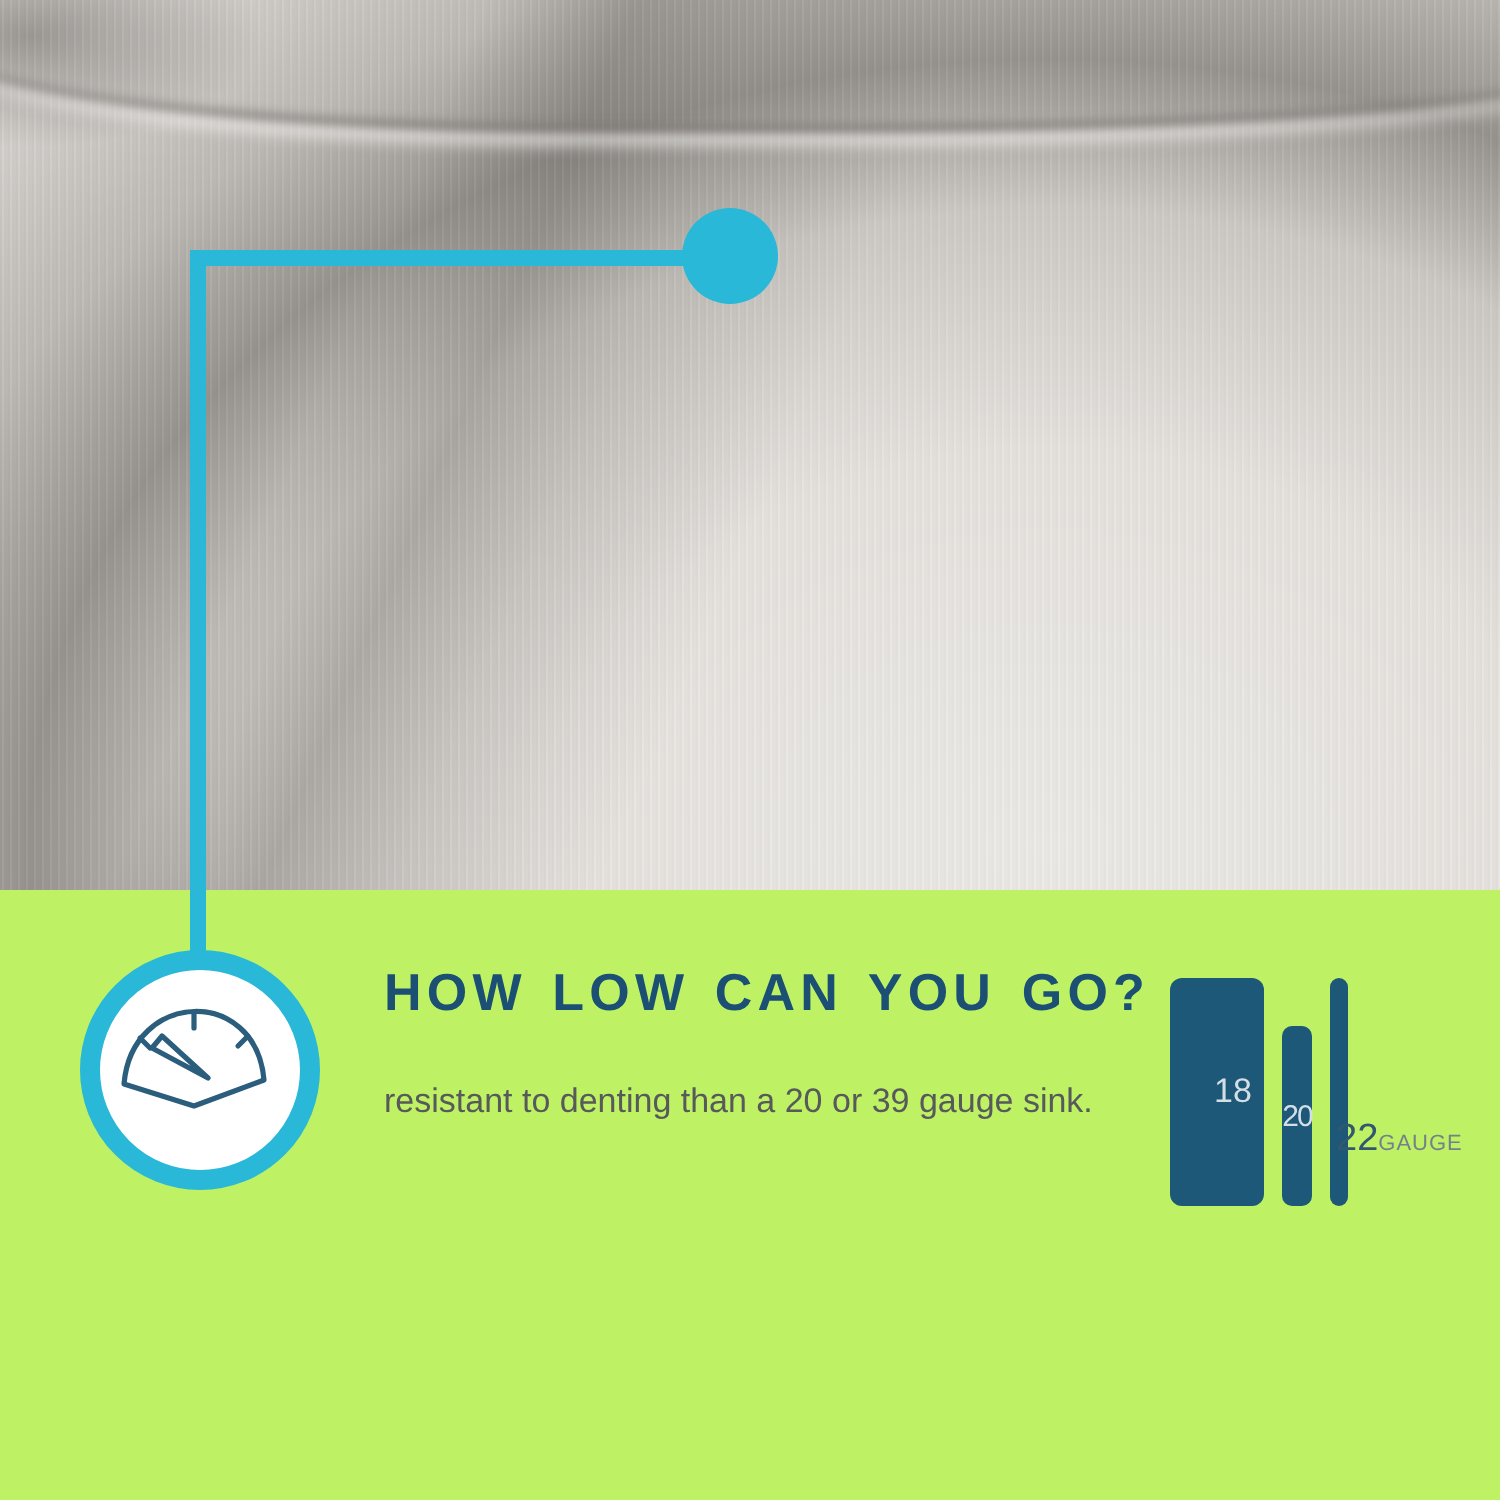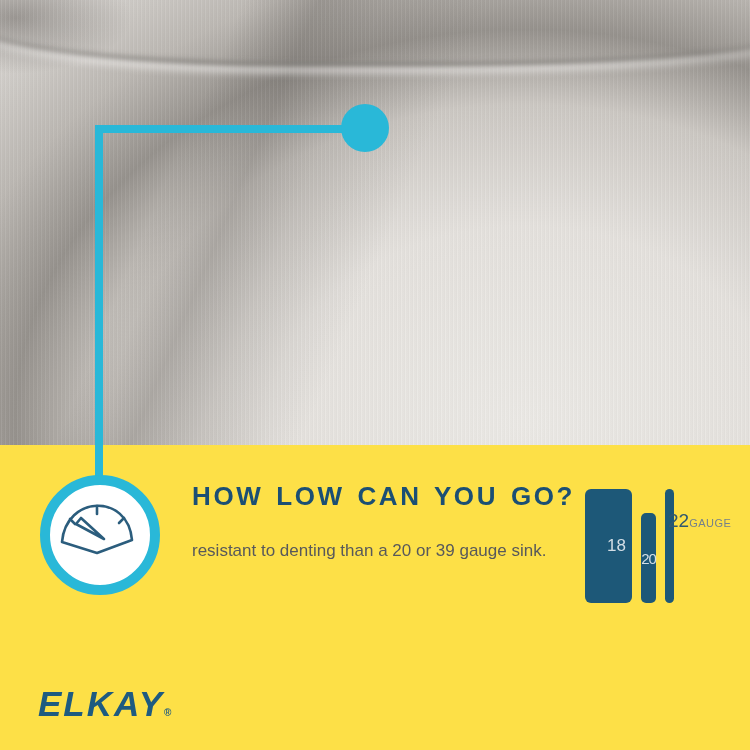--- a/index.html
+++ b/index.html
@@ -1,17 +1,17 @@
 <!DOCTYPE html>
 <html><head>
 <meta charset="utf-8">
 <style>
   html,body{margin:0;padding:0;background:#fff;}
   .canvas{
-    position:relative;width:750px;height:750px;background:#fde047;overflow:hidden;
+    position:relative;width:750px;height:750px;background:#bef264;overflow:hidden;
     font-family:"Liberation Sans",sans-serif;
   }
 
   
   .photo{
     position:absolute;left:0;top:0;width:750px;height:445px;overflow:hidden;
     background:
       repeating-linear-gradient(90deg, rgba(100,96,92,.05) 0 1px, rgba(255,255,255,.07) 1px 2px, rgba(120,116,112,.04) 2px 4px),
       radial-gradient(22% 80px at 2% 4%, rgba(95,90,86,.5), rgba(95,90,86,0) 70%),
       linear-gradient(113deg, rgba(98,94,90,0) 26%, rgba(98,94,90,.34) 34%, rgba(120,116,112,.20) 41%, rgba(120,116,112,0) 52%),
@@ -53,21 +53,21 @@
   .bodycopy div{white-space:nowrap;}
 
   
   .bars{position:absolute;left:585px;top:489px;height:114px;display:flex;align-items:stretch;}
   .bar{background:var(--barBlue);border-radius:6px;display:flex;align-items:center;justify-content:center;}
   .bar-18{width:31px;padding-left:16px;}
   .bar-20{width:15px;margin-left:9px;border-radius:5px;margin-top:24px;}
   .bar-22{width:9px;margin-left:9px;border-radius:5px;}
   .bar-label{color:#d3dee6;font-size:17px;}
   .bar-20 .bar-label{font-size:15px;letter-spacing:-1px;}
-  .gauge-caption{position:absolute;left:668px;top:510px;white-space:nowrap;}
+  .gauge-caption{position:absolute;left:668px;top:559px;white-space:nowrap;}
   .gauge-caption .num{font-size:19px;color:#31586f;}
   .gauge-caption .unit{font-size:11px;color:#75818a;letter-spacing:.5px;}
 
   
   .logo{
     position:absolute;left:38px;top:684px;
     font-size:35px;font-weight:700;font-style:italic;letter-spacing:2px;
     color:var(--logoBlue);white-space:nowrap;
   }
   .logo .reg{font-size:10px;font-style:normal;letter-spacing:0;vertical-align:baseline;}
@@ -118,17 +118,14 @@
     </div>
     <div class="bar bar-20">
       <span class="bar-label">20</span>
     </div>
     <div class="bar bar-22"></div>
   </div>
   <div class="gauge-caption">
     <span class="num">22</span><span class="unit">GAUGE</span>
   </div>
 
-  <div class="logo">
-    <span>ELKAY</span><span class="reg">®</span>
-  </div>
 
 </div>
 
 </body></html>

